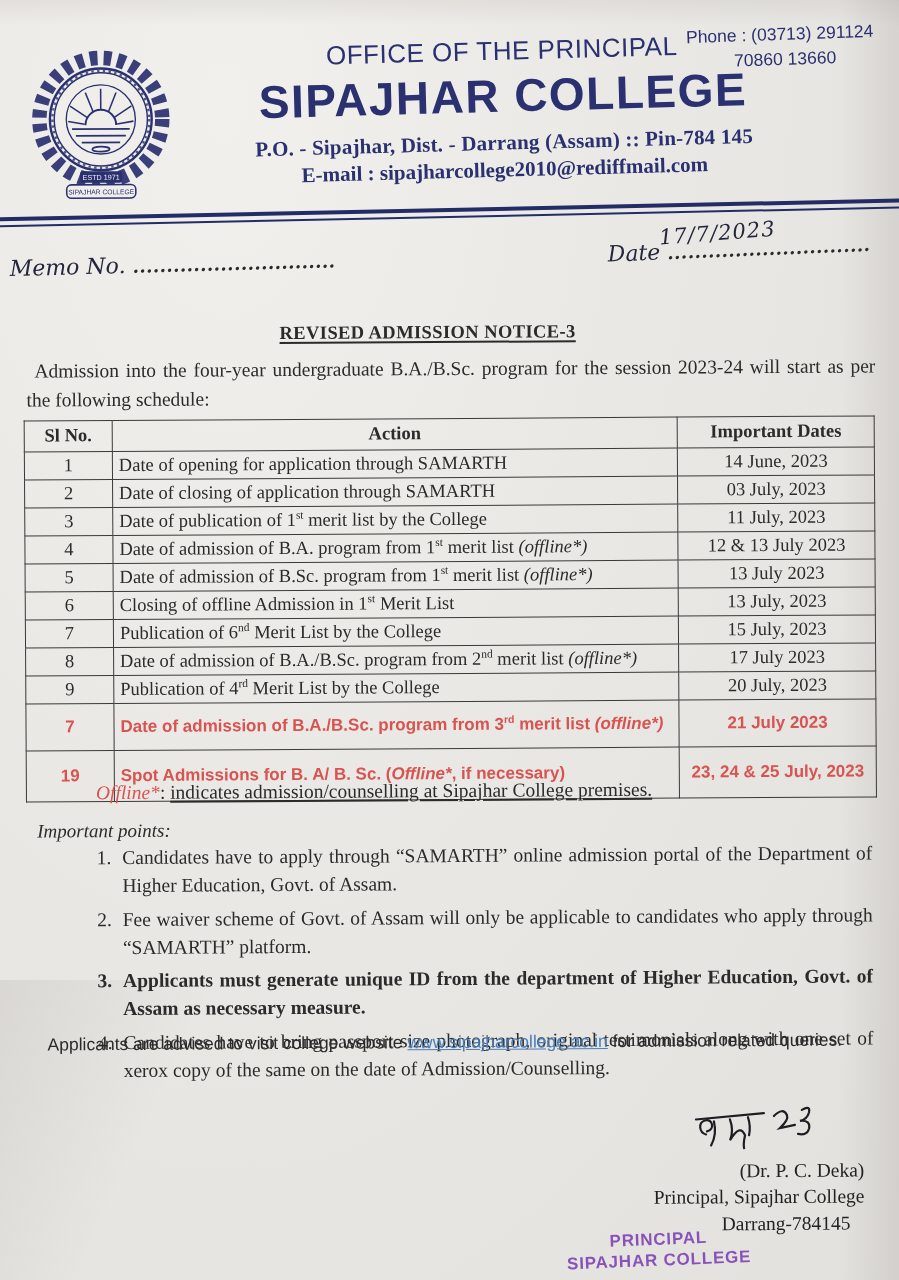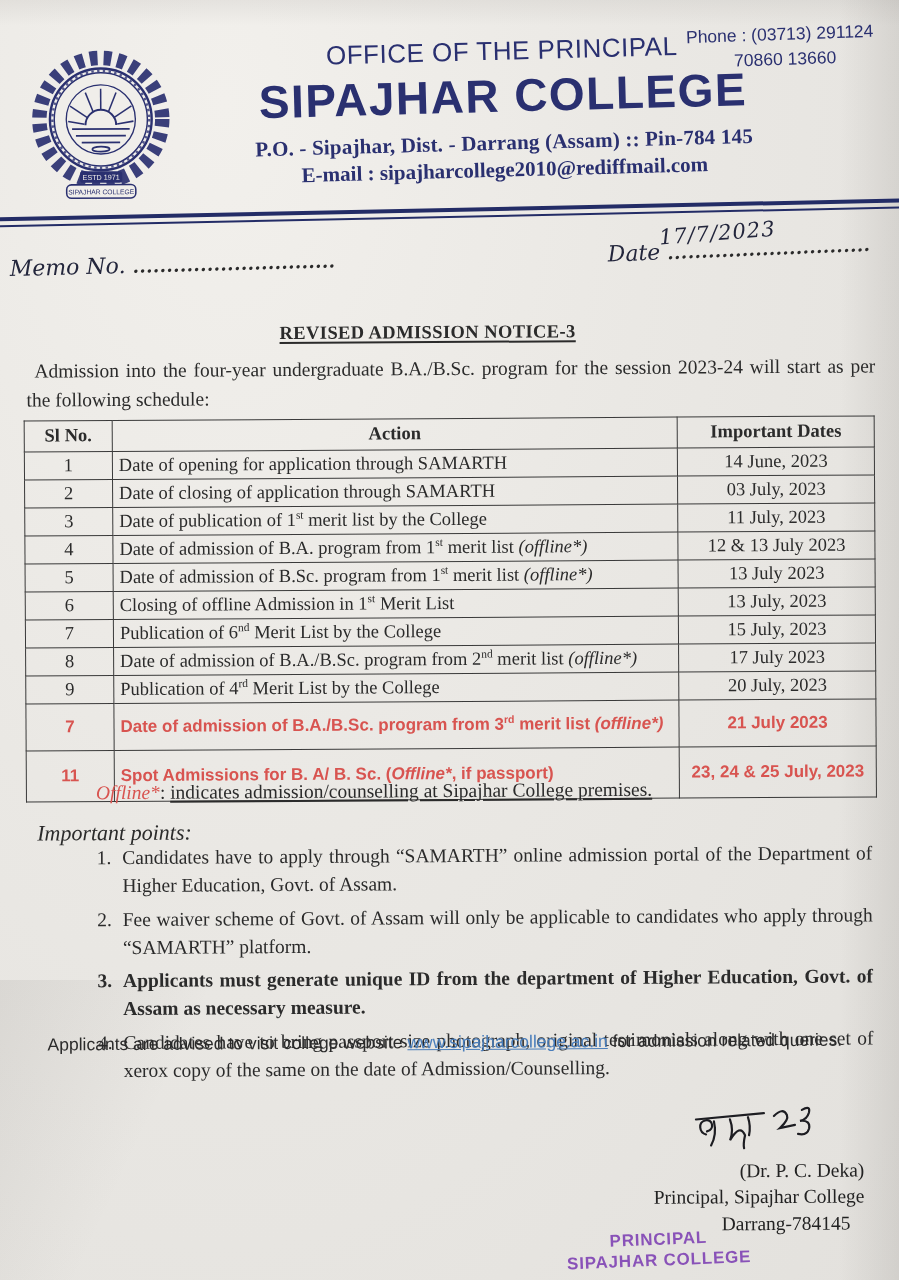--- a/index.html
+++ b/index.html
@@ -58,21 +58,21 @@
   .it{font-style:italic;margin-top:28px;}
   tr.red-row{color:#d85450;font-family:"Liberation Sans", sans-serif;font-weight:bold;font-size:17px;}
   tr.red-row .action-cell{text-align:justify;padding-right:8px;}
   tr.red-row td{height:44px;}
   tr.red-row:last-child td{height:48px;}
 
   
   .footnote{position:absolute;left:95px;top:780px;font-size:19.5px;}
   .footnote .term{color:#d85450;font-style:italic;}
   .footnote .fn-text{text-decoration:underline;text-decoration-thickness:1.5px;text-underline-offset:2px;}
-  .points-label{position:absolute;left:36px;top:818px;font-style:italic;font-size:22px;}
+  .points-label{position:absolute;left:36px;top:818px;font-style:italic;font-size:19px;}
   ol.points{position:absolute;left:75px;right:28px;top:842px;margin:0;padding-left:40px;}
   ol.points li{font-size:19.5px;line-height:1.45;margin-bottom:5px;text-align:justify;padding-left:6px;}
   ol.points li.bold{font-weight:bold;}
 
   
   .website{position:absolute;left:45px;top:1032px;font-family:"Liberation Sans", sans-serif;font-size:17.5px;}
   .website .link{color:#4a7ebb;text-decoration:underline;}
 
   
   .sig-svg{position:absolute;right:72px;top:1102px;}
@@ -211,22 +211,22 @@
           <td class="sl-cell">9</td>
           <td class="action-cell"><span>Publication of 4</span><span class="sup">rd</span><span> Merit List by the College</span></td>
           <td class="date-cell">20 July, 2023</td>
         </tr>
         <tr class="red-row">
           <td class="sl-cell">7</td>
           <td class="action-cell"><span>Date of admission of B.A./B.Sc. program from 3</span><span class="sup">rd</span><span> merit list </span><span class="it">(offline*)</span></td>
           <td class="date-cell">21 July 2023</td>
         </tr>
         <tr class="red-row">
-          <td class="sl-cell">11</td>
-          <td class="action-cell"><span>Spot Admissions for B. A/ B. Sc. (</span><span class="it">Offline*</span><span>, if passport)</span></td>
+          <td class="sl-cell">19</td>
+          <td class="action-cell"><span>Spot Admissions for B. A/ B. Sc. (</span><span class="it">Offline*</span><span>, if necessary)</span></td>
           <td class="date-cell">23, 24 &amp; 25 July, 2023</td>
         </tr>
       </tbody>
   </table>
 
   <div class="footnote">
     <span class="term">Offline*</span><span>: </span><span class="fn-text">indicates admission/counselling at Sipajhar College premises.</span>
   </div>
 
   <div class="points-label">Important points:</div>

